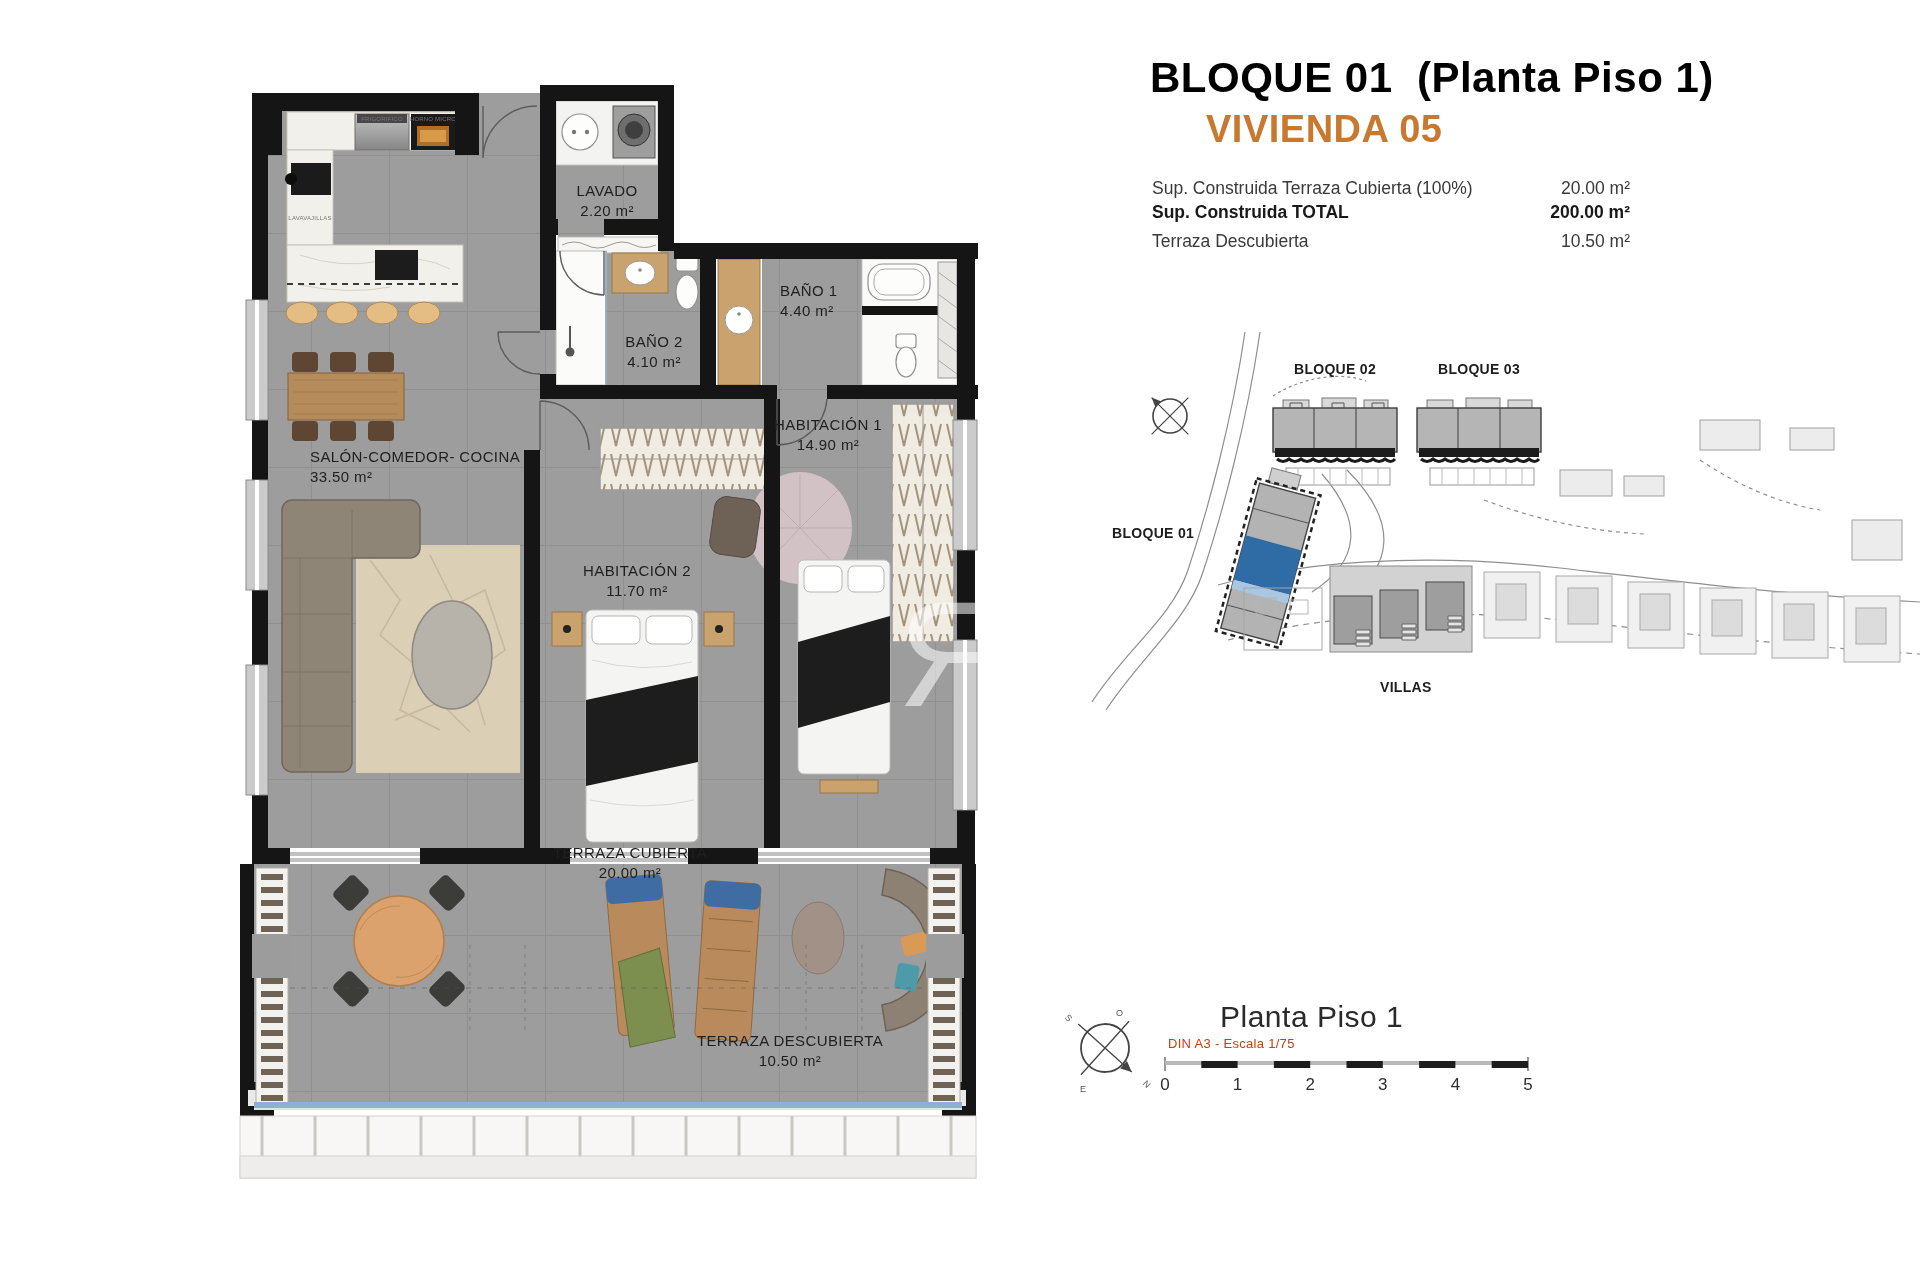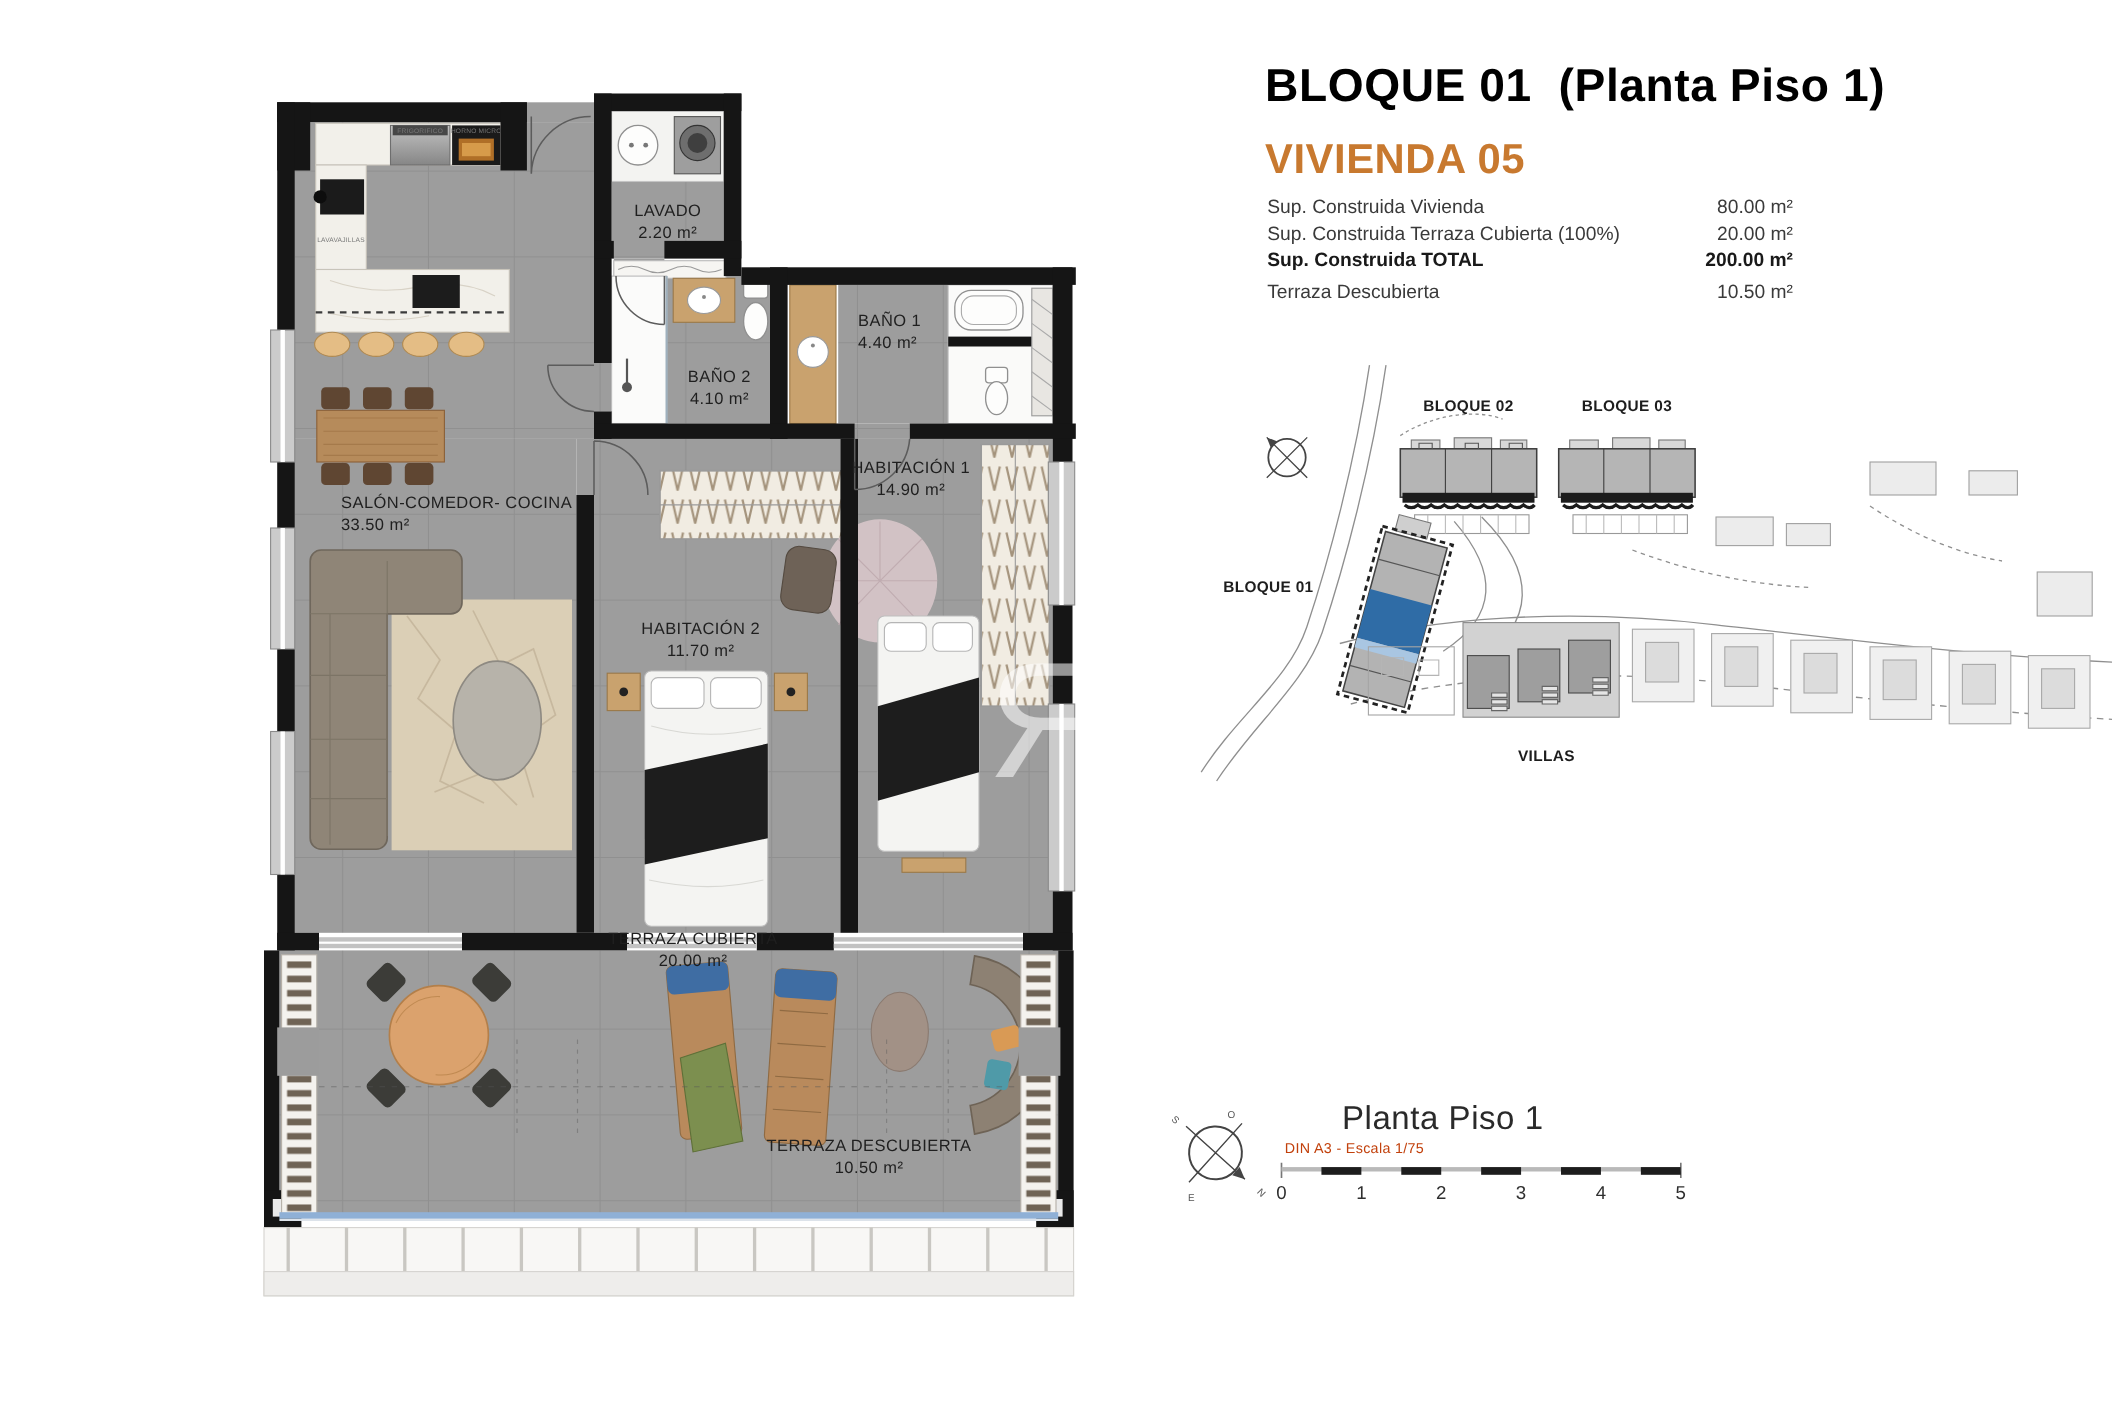--- a/index.html
+++ b/index.html
@@ -2,22 +2,22 @@
 <html><head>
 <meta charset="utf-8">
 <style>
   html,body{margin:0;padding:0;background:#ffffff;}
   body{width:1920px;height:1280px;position:relative;overflow:hidden;
        font-family:"Liberation Sans",sans-serif;color:#222;}
   .abs{position:absolute;}
   
   .sheet-title{left:1150px;top:54px;font-size:42px;font-weight:bold;color:#000000;
                white-space:pre;letter-spacing:0.5px;}
-  .sheet-subtitle{left:1150px;top:108px;font-size:38px;font-weight:bold;color:#c8792f;
-                  letter-spacing:0.5px;margin-top:16px;}
+  .sheet-subtitle{left:1206px;top:108px;font-size:38px;font-weight:bold;color:#c8792f;
+                  letter-spacing:0.5px;}
   .summary{left:1152px;top:176px;width:478px;font-size:17.5px;color:#3a3a3a;}
   .summary .row{display:flex;justify-content:space-between;line-height:24px;}
   .summary .row.bold{font-weight:bold;color:#191919;gap:32px;}
   .summary .row.gap{margin-top:5px;}
   .footer-title{left:1220px;top:1000px;font-size:30px;color:#2a2a2a;letter-spacing:0.5px;}
   .footer-scale{left:1168px;top:1036px;font-size:13px;color:#c2410c;letter-spacing:0.3px;}
   
   svg text{font-family:"Liberation Sans",sans-serif;}
   .rlab{font-size:15px;fill:#1f1f1f;letter-spacing:0.4px;}
   .tiny{font-size:6px;fill:#777;letter-spacing:0.2px;}
@@ -298,24 +298,20 @@
   </g>
 
   <text transform="translate(952,706) scale(-1,1)" text-anchor="middle" font-family="DejaVu Serif, serif" font-size="150" fill="rgba(255,255,255,0.55)">R</text>
 </svg>
 
 <div class="abs sheet-title">BLOQUE 01  (Planta Piso 1)</div>
 <div class="abs sheet-subtitle">VIVIENDA 05</div>
 
 <div class="abs summary">
   <div class="row">
-    <span>Sup. Construida Vivienda</span>
-    <span>80.00 m²</span>
-  </div>
-  <div class="row">
     <span>Sup. Construida Terraza Cubierta (100%)</span>
     <span>20.00 m²</span>
   </div>
   <div class="row bold">
     <span>Sup. Construida TOTAL</span>
     <span>200.00 m²</span>
   </div>
   <div class="row gap">
     <span>Terraza Descubierta</span>
     <span>10.50 m²</span>

